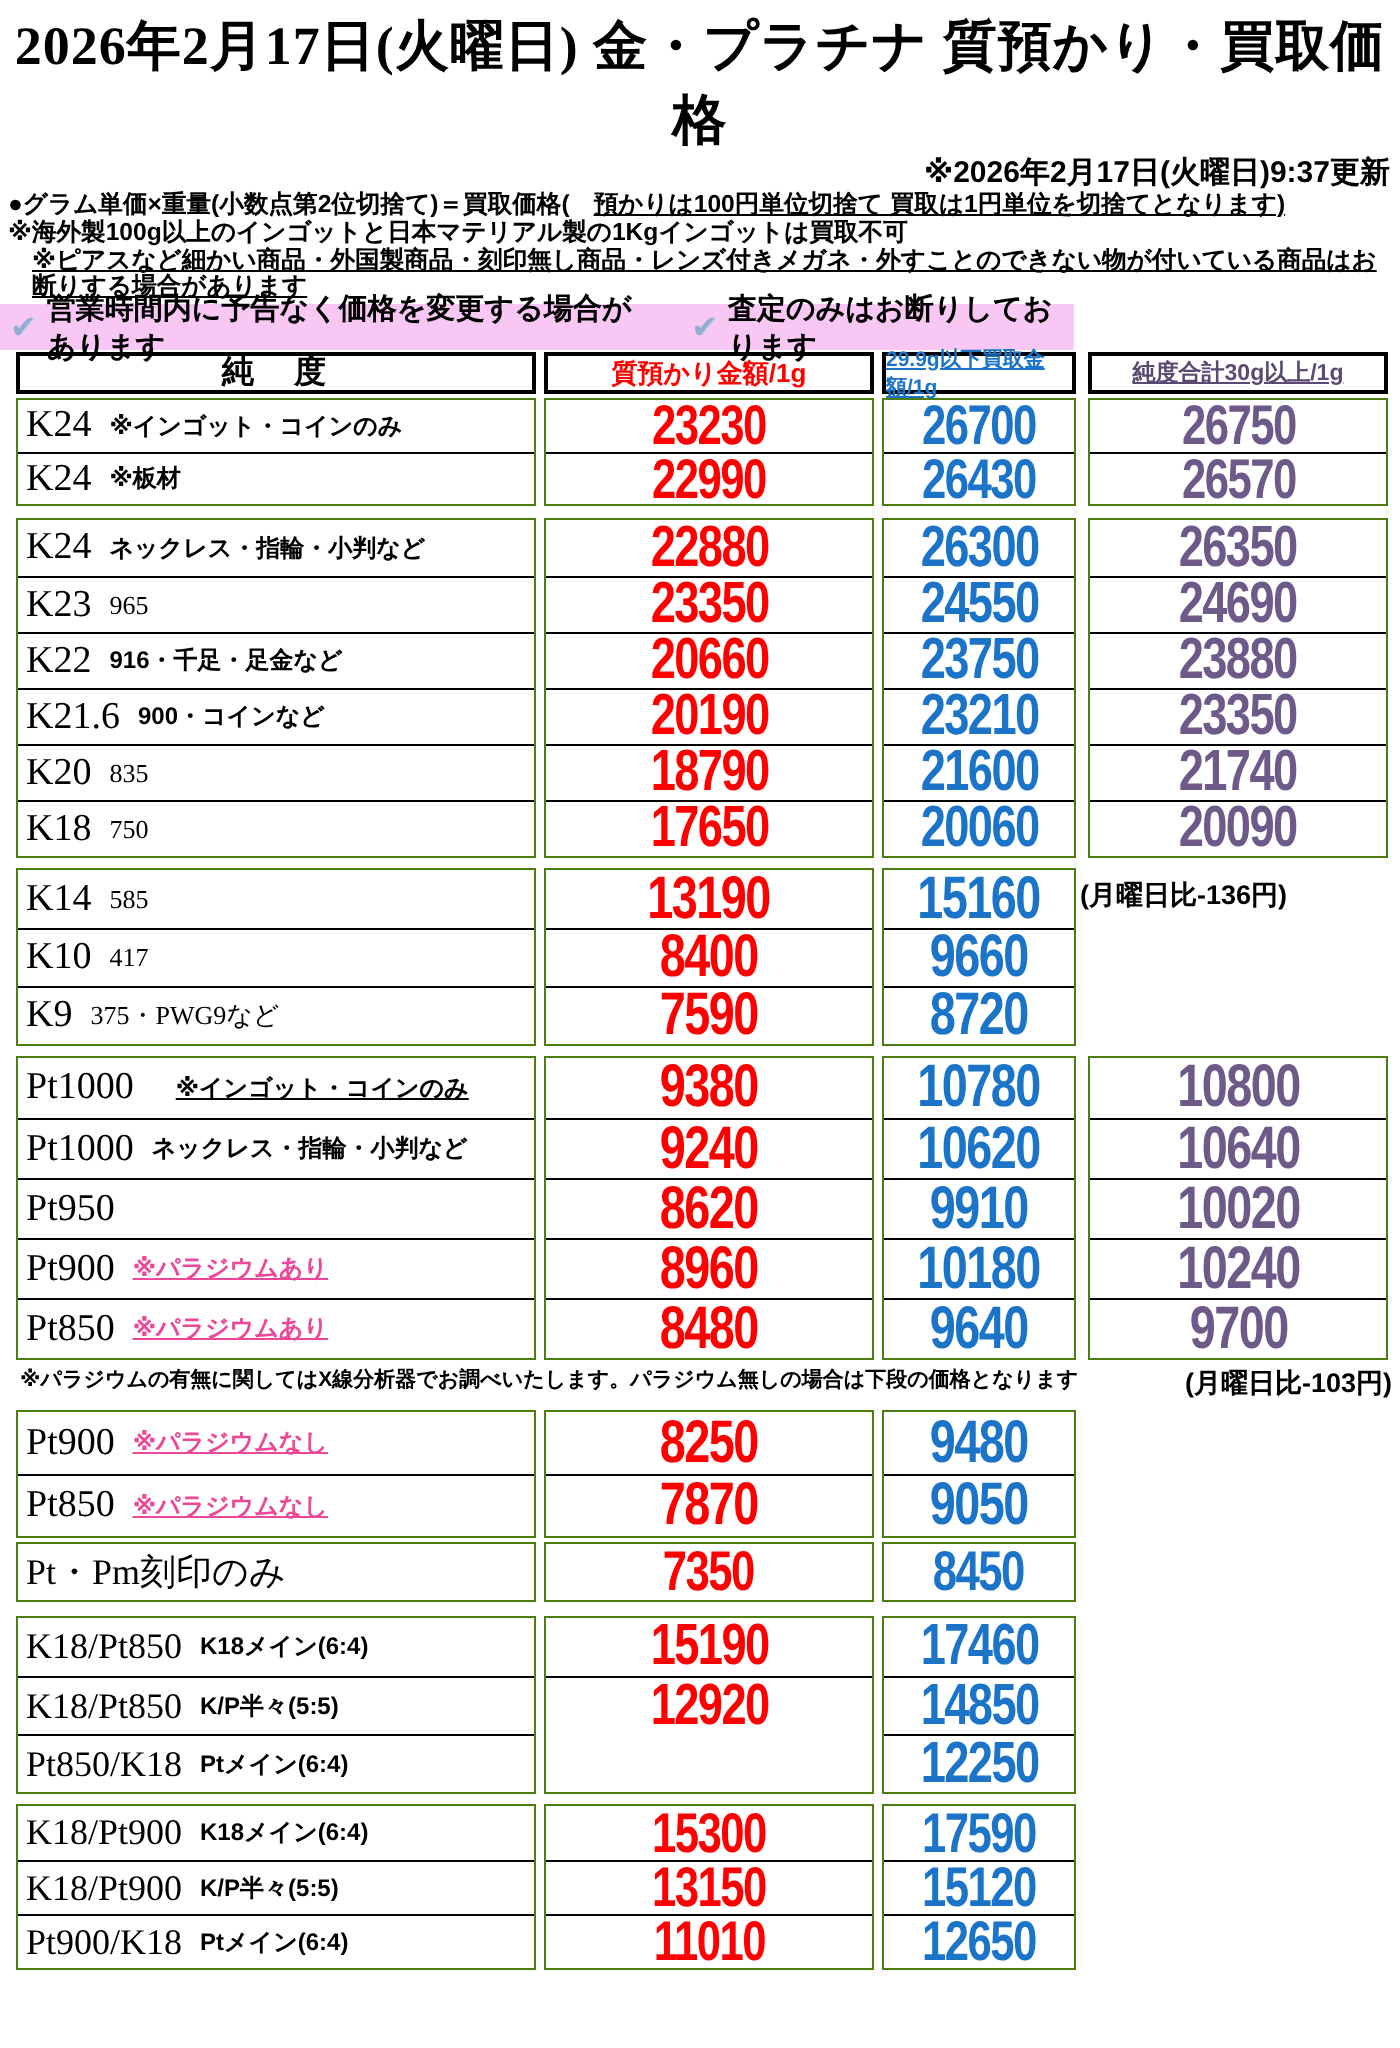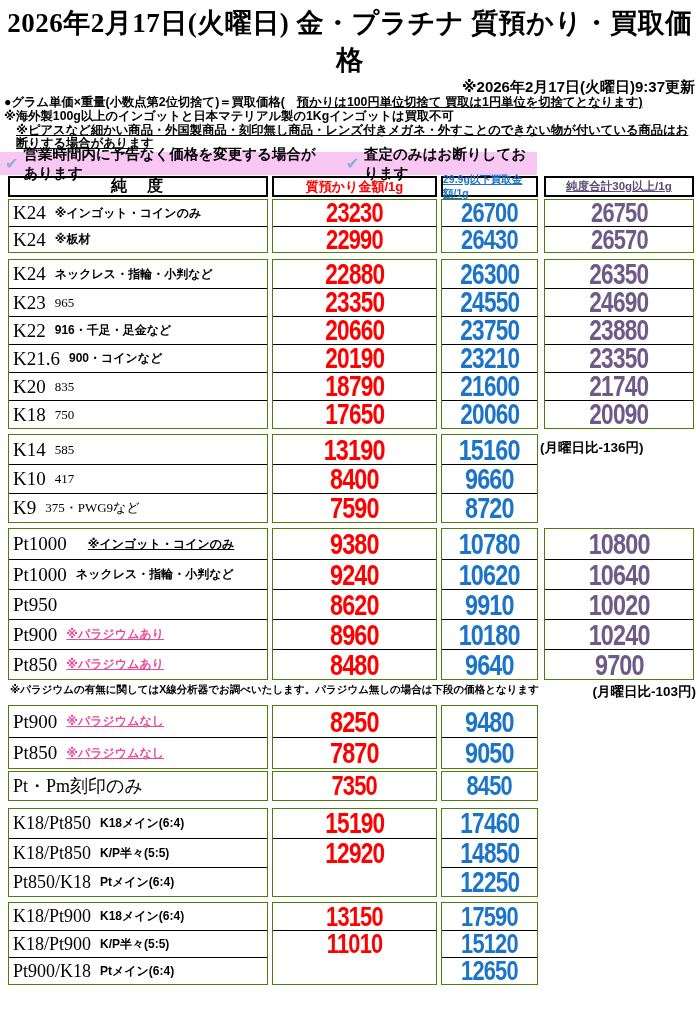--- a/index.html
+++ b/index.html
@@ -426,20 +426,23 @@
         <span class="lab sm">K18/Pt900</span>
         <span class="sub">K/P半々(5:5)</span>
       </div>
     <div class="cell labcell">
         <span class="lab sm">Pt900/K18</span>
         <span class="sub">Ptメイン(6:4)</span>
       </div>
   </div>
   <div class="col colP">
     <div class="cell pcell">
+        <span class="num">15300</span>
+      </div>
+    <div class="cell pcell">
         <span class="num">13150</span>
       </div>
     <div class="cell pcell">
         <span class="num">11010</span>
       </div>
   </div>
   <div class="col colB">
     <div class="cell bcell">
         <span class="num">17590</span>
       </div>

